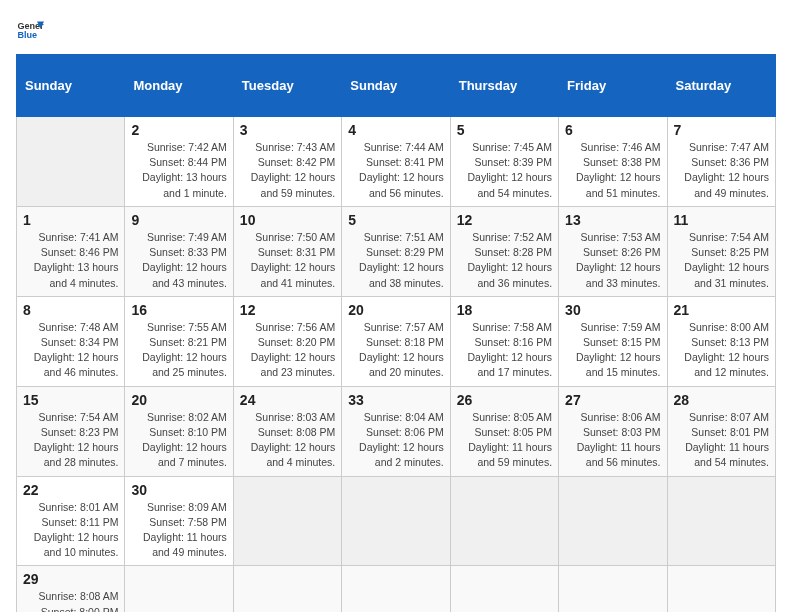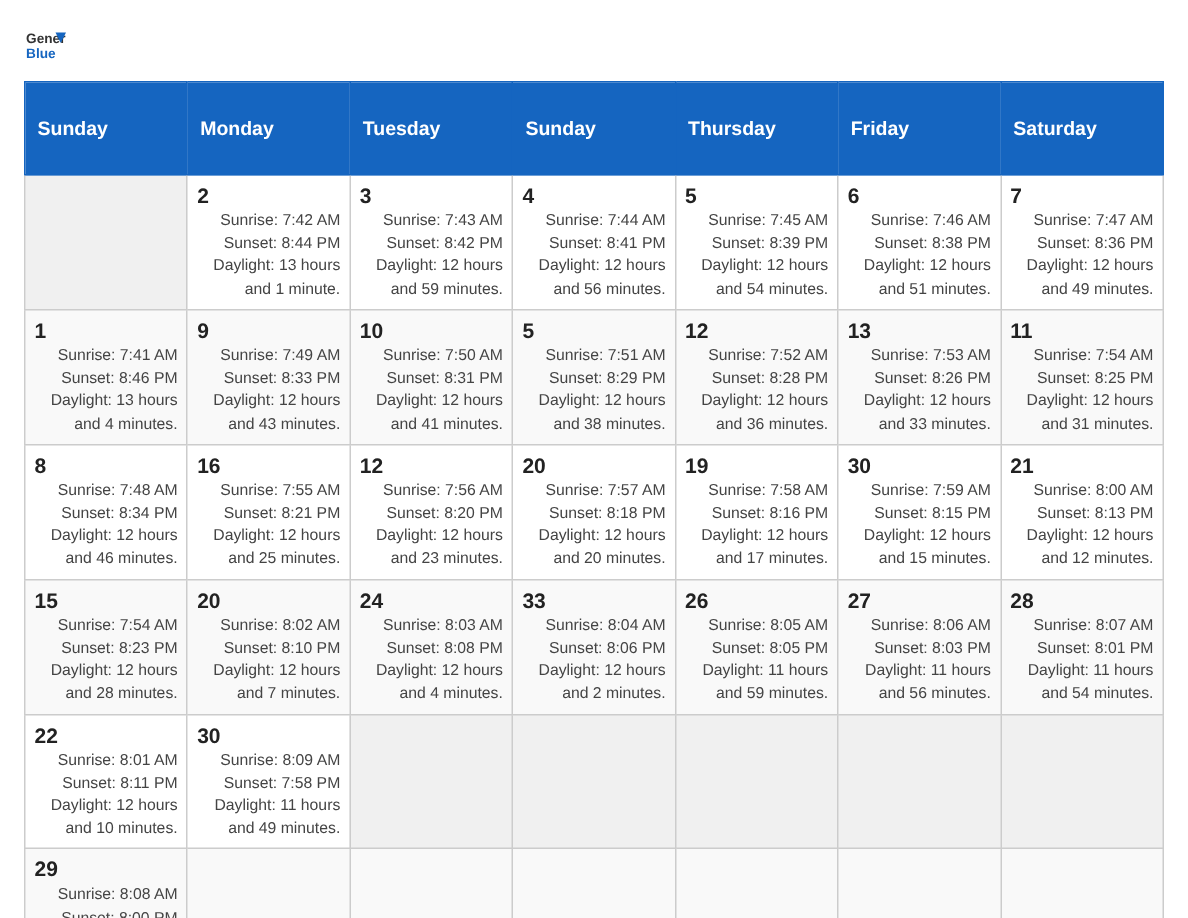--- a/index.html
+++ b/index.html
@@ -181,21 +181,21 @@
         </td>
         <td>
           <span class="day-num">12</span>
           <div class="day-info">Sunrise: 7:56 AM<br>Sunset: 8:20 PM<br>Daylight: 12 hours and 23 minutes.</div>
         </td>
         <td>
           <span class="day-num">20</span>
           <div class="day-info">Sunrise: 7:57 AM<br>Sunset: 8:18 PM<br>Daylight: 12 hours and 20 minutes.</div>
         </td>
         <td>
-          <span class="day-num">19</span>
+          <span class="day-num">18</span>
           <div class="day-info">Sunrise: 7:58 AM<br>Sunset: 8:16 PM<br>Daylight: 12 hours and 17 minutes.</div>
         </td>
         <td>
           <span class="day-num">30</span>
           <div class="day-info">Sunrise: 7:59 AM<br>Sunset: 8:15 PM<br>Daylight: 12 hours and 15 minutes.</div>
         </td>
         <td>
           <span class="day-num">21</span>
           <div class="day-info">Sunrise: 8:00 AM<br>Sunset: 8:13 PM<br>Daylight: 12 hours and 12 minutes.</div>
         </td>

